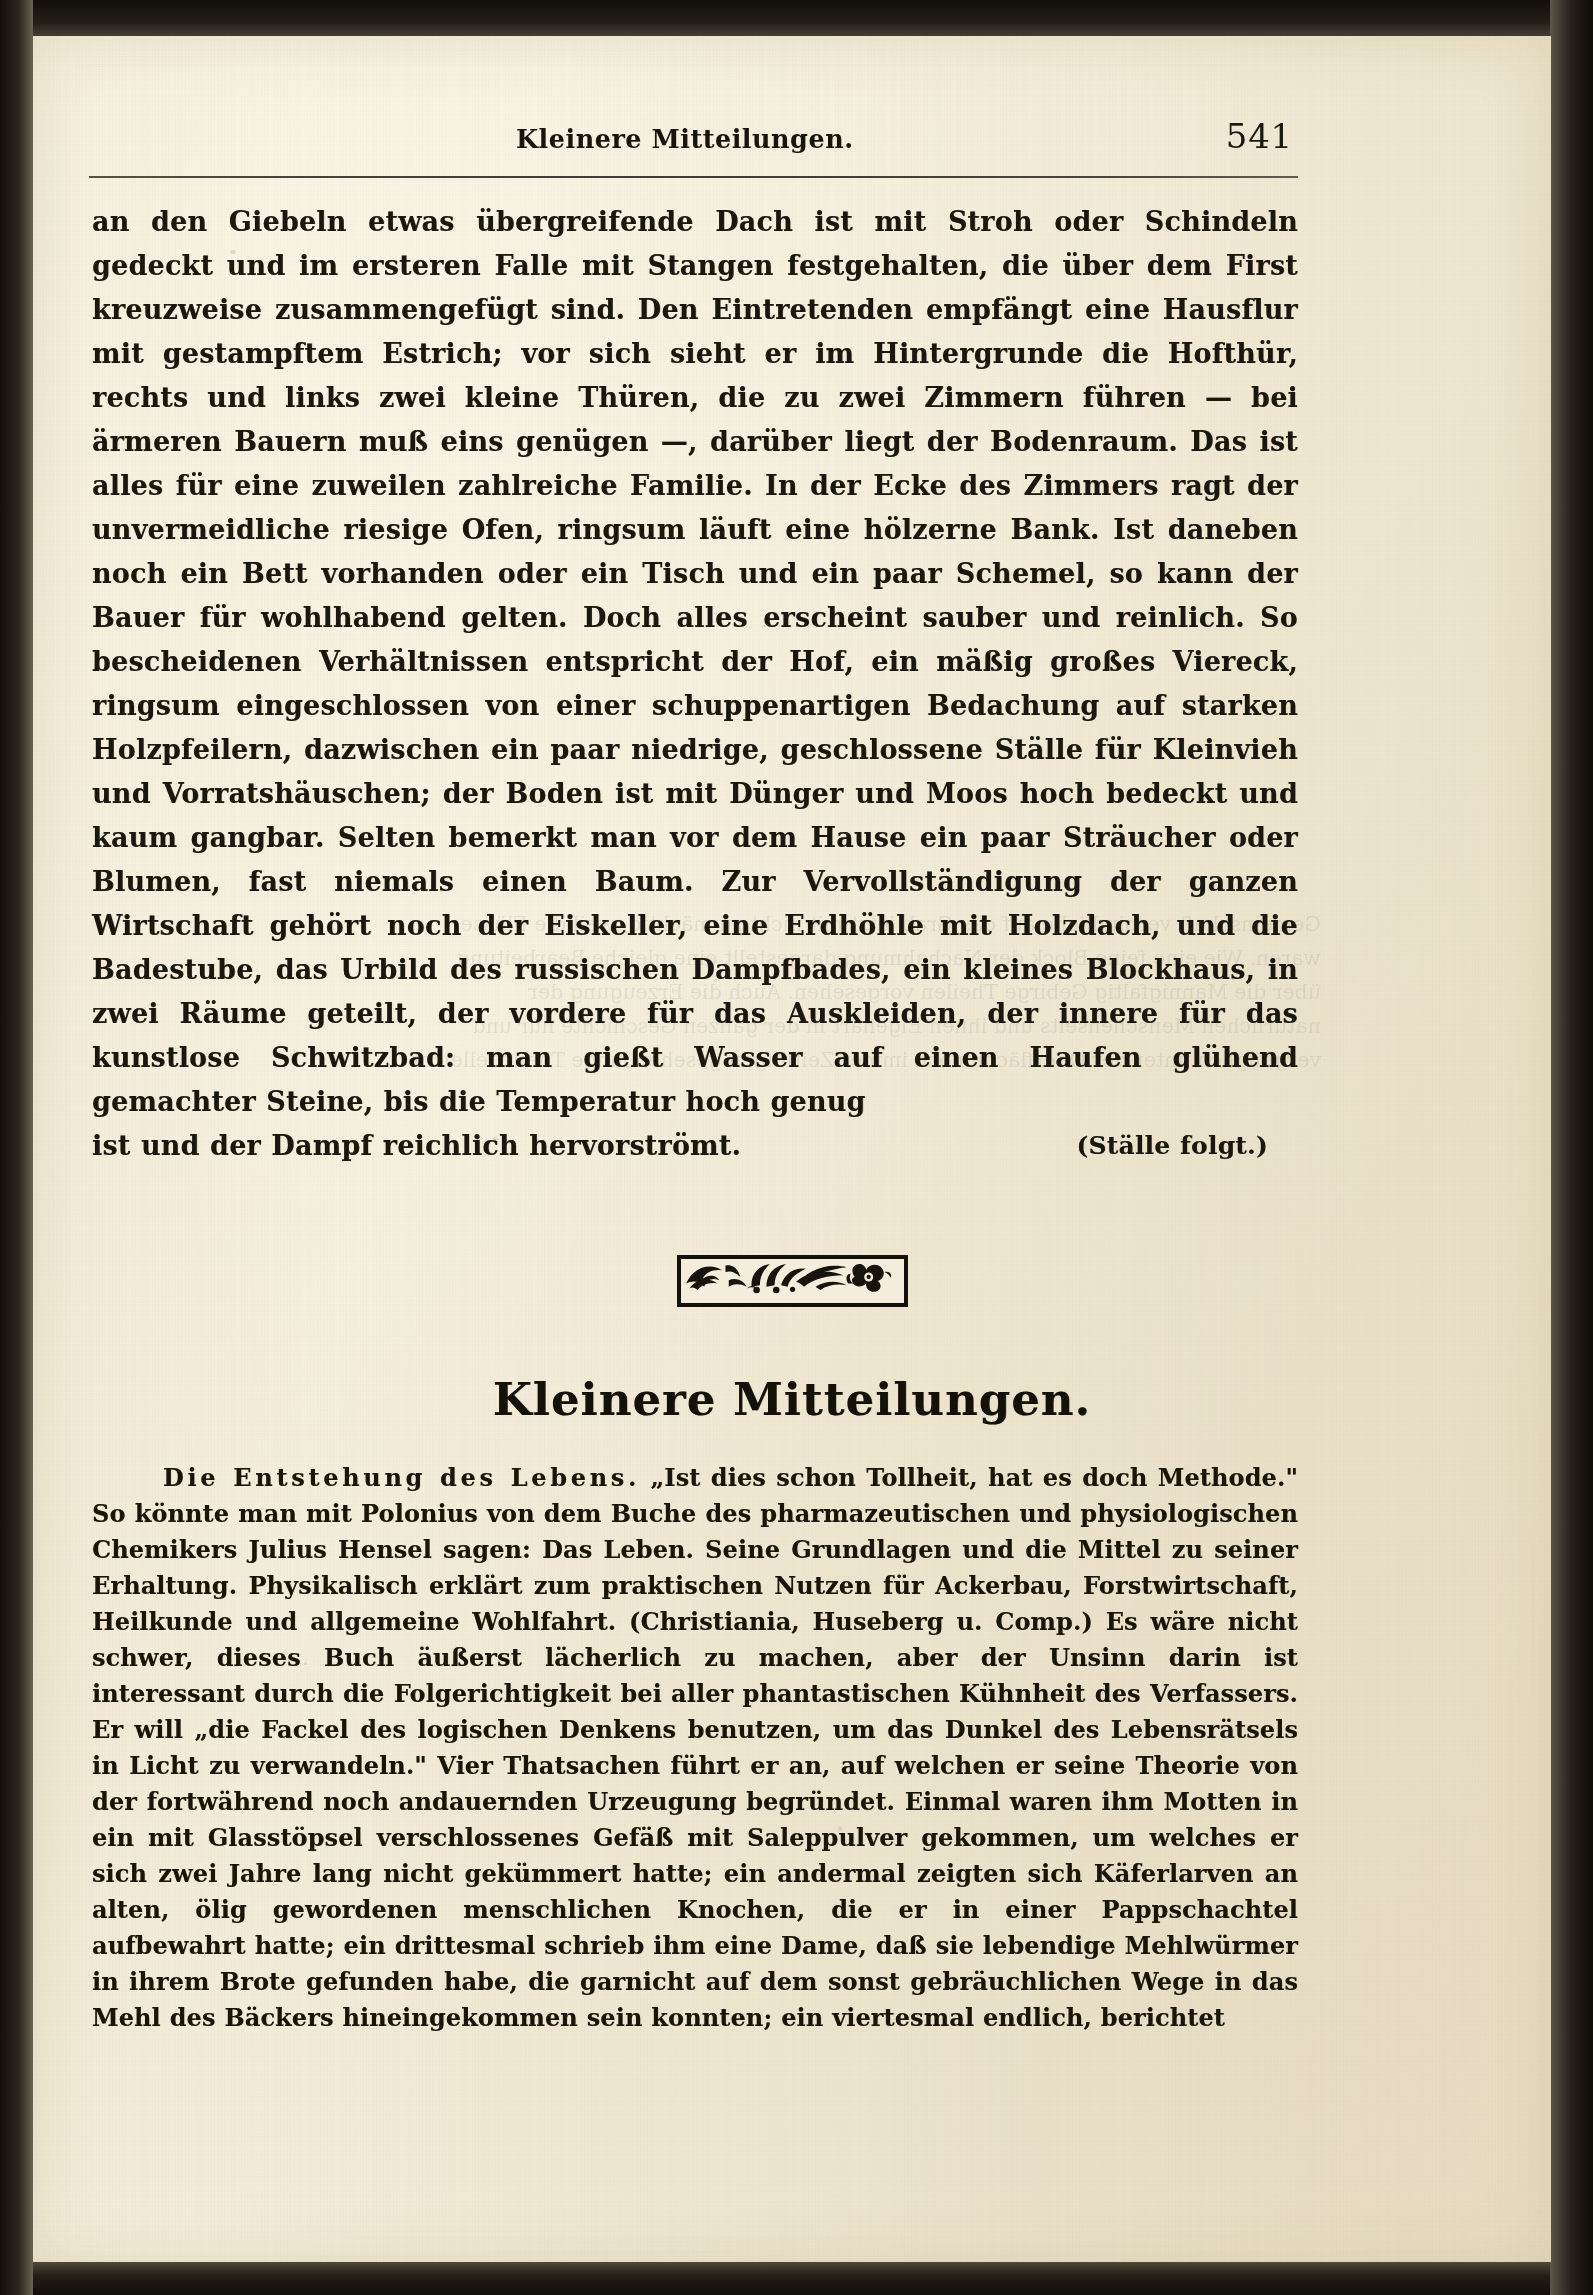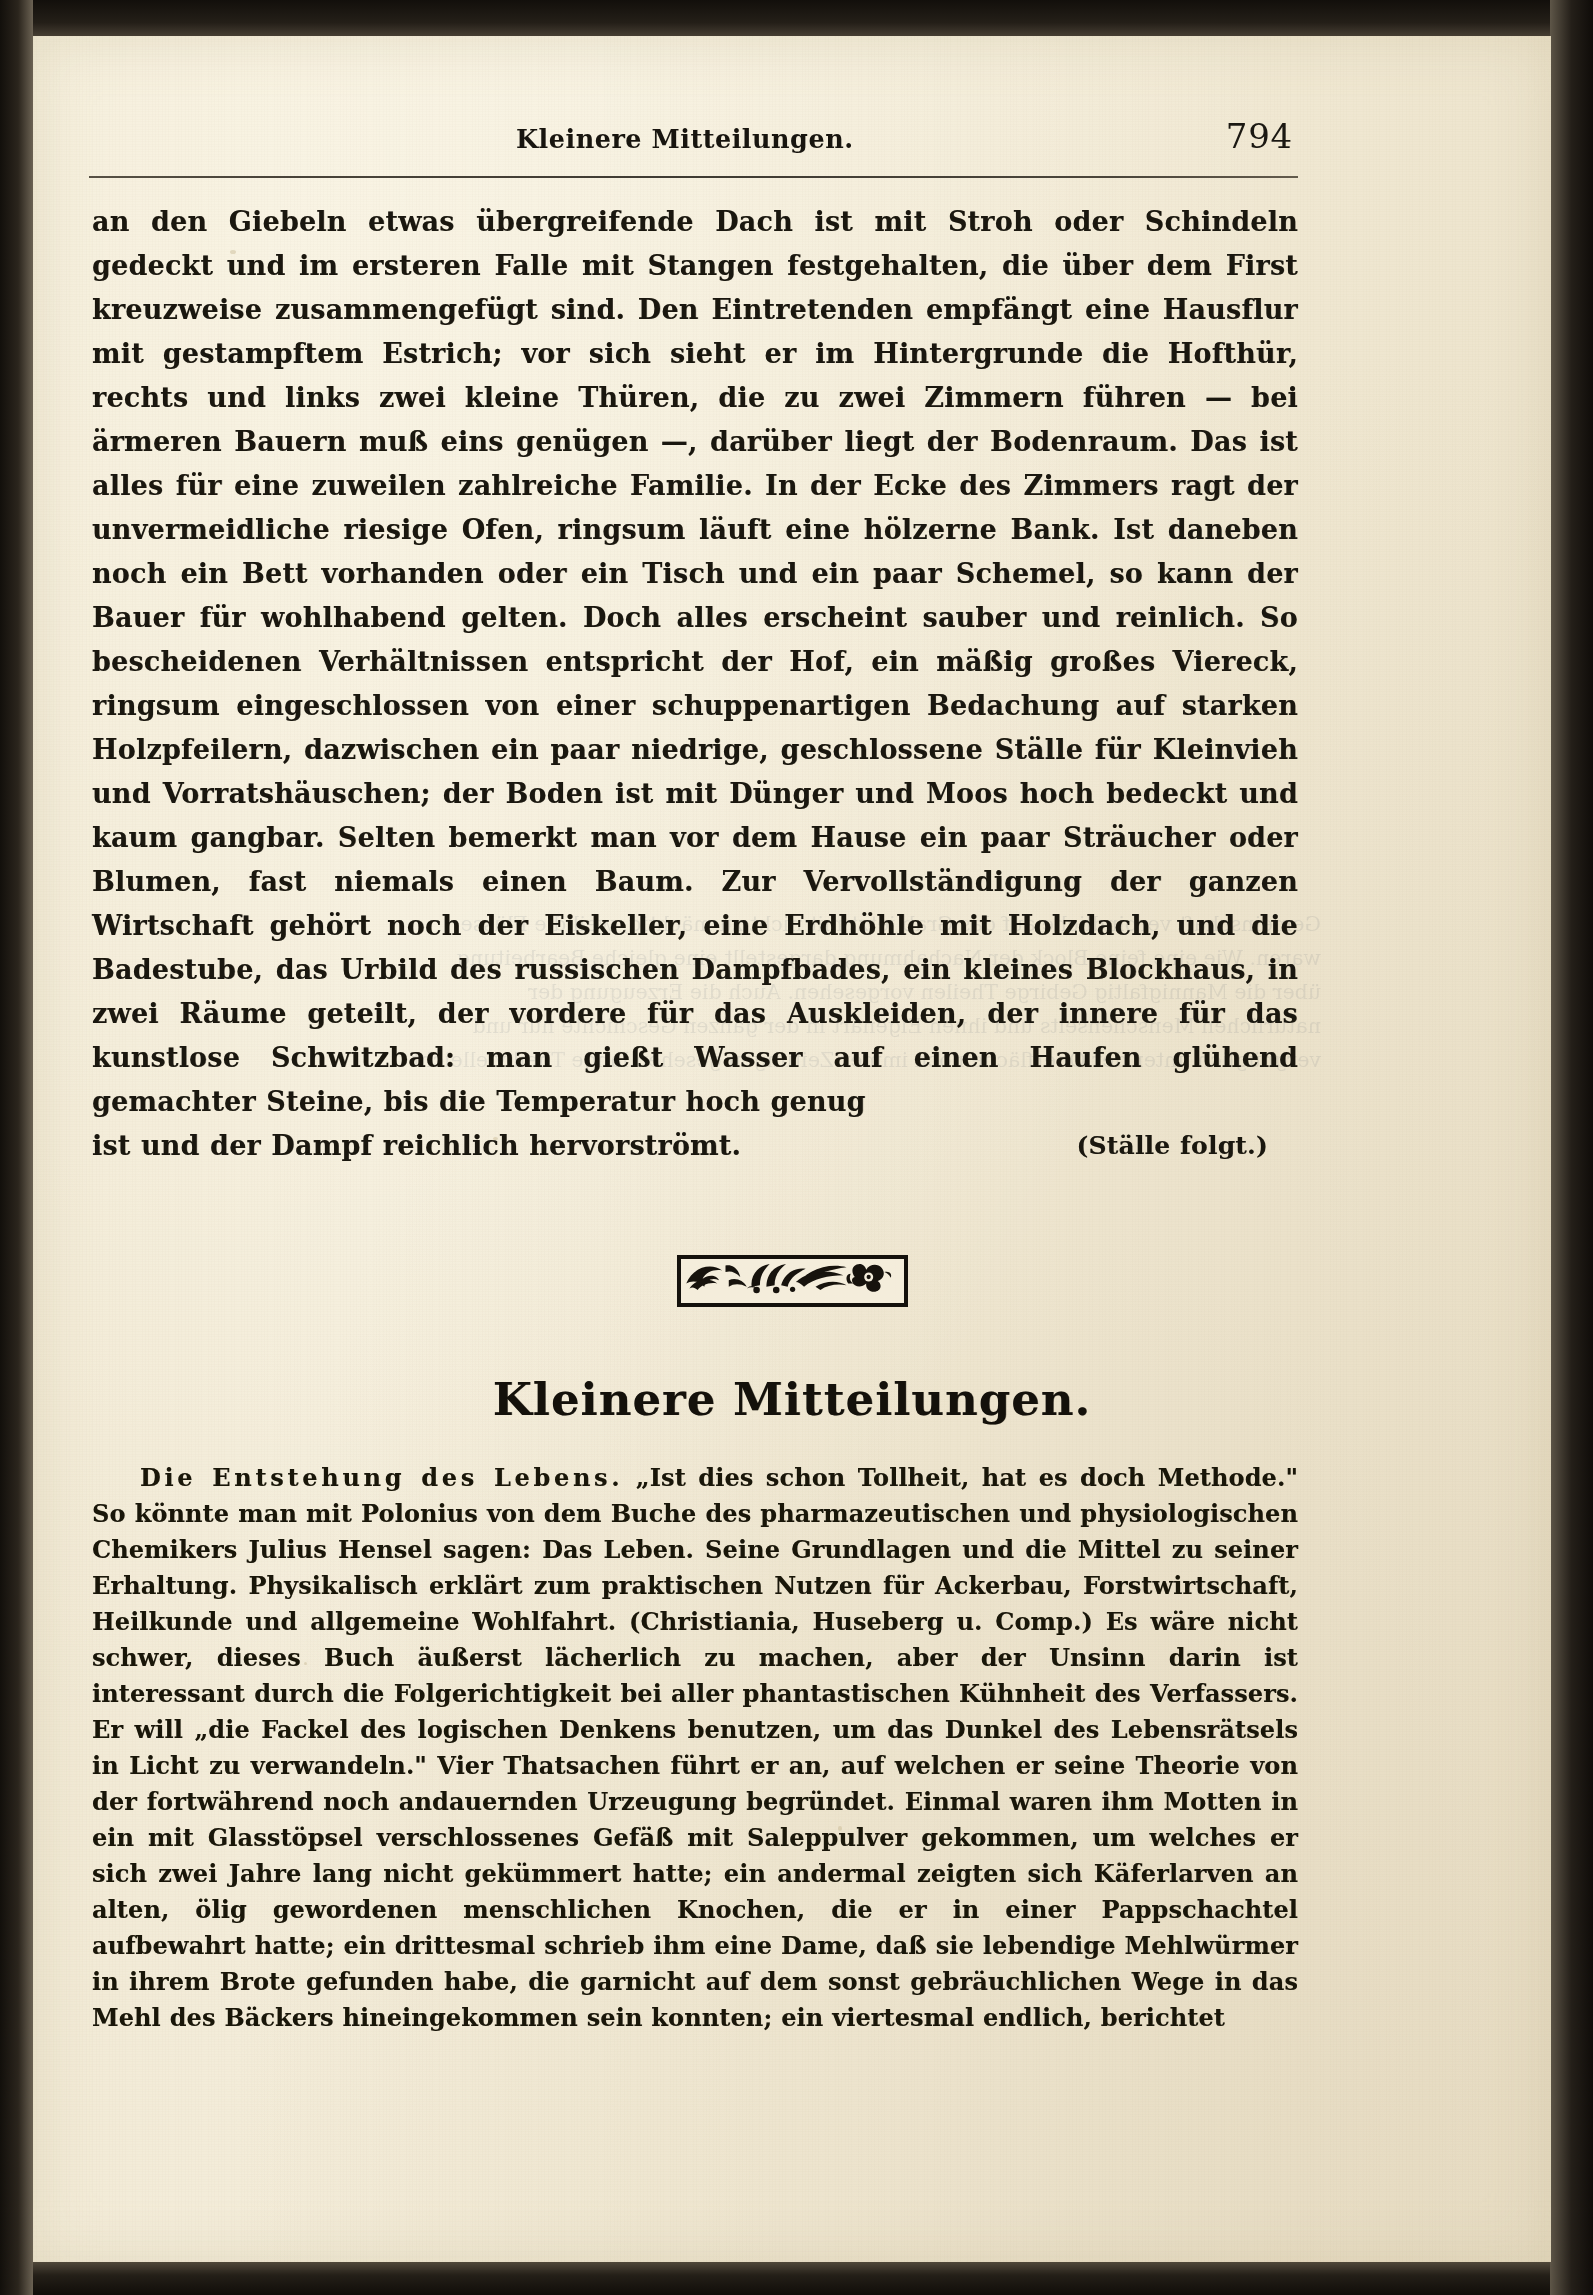--- a/index.html
+++ b/index.html
@@ -195,21 +195,21 @@
     width: 1206px;
     font-size: 24px;
     line-height: 36px;
     text-align: justify;
     word-spacing: 0.4px;
     letter-spacing: 0.1px;
     color: #191609;
     text-shadow: 0.2px 0.2px 0 rgba(40,34,22,0.42);
   }
   .body-sub .indent { display: inline-block; width: 48px; }
-  .gesperrt { letter-spacing: 3.7px; }
+  .gesperrt { letter-spacing: 3.7px; margin-left: 23px; }
 
   
   .speck {
     position: absolute;
     border-radius: 50%;
     background: #b9a87e;
     opacity: 0.35;
     pointer-events: none;
   }
 </style>
@@ -238,21 +238,21 @@
     <div class="speck" style="left:197px;top:214px;width:5.7px;height:4.1px"></div>
     <div class="speck" style="left:969px;top:624px;width:4.1px;height:4.1px"></div>
     <div class="speck" style="left:460px;top:1101px;width:5px;height:3.3px"></div>
     <div class="speck" style="left:805px;top:1790px;width:4.1px;height:5px"></div>
     <div class="speck" style="left:271px;top:1626px;width:3.3px;height:3.3px"></div>
 
     <div class="content">
 
       <div class="runhead">
         <div class="runhead-title fraktur">Kleinere Mitteilungen.</div>
-        <div class="runhead-folio">794</div>
+        <div class="runhead-folio">541</div>
       </div>
       <div class="runhead-rule"></div>
 
       <div class="body-main fraktur">
         <span>an den Giebeln etwas übergreifende Dach ist mit Stroh oder Schindeln gedeckt und im ersteren Falle mit Stangen festgehalten, die über dem First kreuzweise zusammengefügt sind. Den Eintretenden empfängt eine Hausflur mit gestampftem Estrich; vor sich sieht er im Hintergrunde die Hofthür, rechts und links zwei kleine Thüren, die zu zwei Zimmern führen — bei ärmeren Bauern muß eins genügen —, darüber liegt der Bodenraum. Das ist alles für eine zuweilen zahlreiche Familie. In der Ecke des Zimmers ragt der unvermeidliche riesige Ofen, ringsum läuft eine hölzerne Bank. Ist daneben noch ein Bett vorhanden oder ein Tisch und ein paar Schemel, so kann der Bauer für wohlhabend gelten. Doch alles erscheint sauber und reinlich. So bescheidenen Verhältnissen entspricht der Hof, ein mäßig großes Viereck, ringsum eingeschlossen von einer schuppenartigen Bedachung auf starken Holzpfeilern, dazwischen ein paar niedrige, geschlossene Ställe für Kleinvieh und Vorratshäuschen; der Boden ist mit Dünger und Moos hoch bedeckt und kaum gangbar. Selten bemerkt man vor dem Hause ein paar Sträucher oder Blumen, fast niemals einen Baum. Zur Vervollständigung der ganzen Wirtschaft gehört noch der Eiskeller, eine Erdhöhle mit Holzdach, und die Badestube, das Urbild des russischen Dampfbades, ein kleines Blockhaus, in zwei Räume geteilt, der vordere für das Auskleiden, der innere für das kunstlose Schwitzbad: man gießt Wasser auf einen Haufen glühend gemachter Steine, bis die Temperatur hoch genug</span>
         <div class="lastline">
           <span>ist und der Dampf reichlich hervorströmt.</span>
           <span class="signoff">(Ställe folgt.)</span>
         </div>
       </div>

